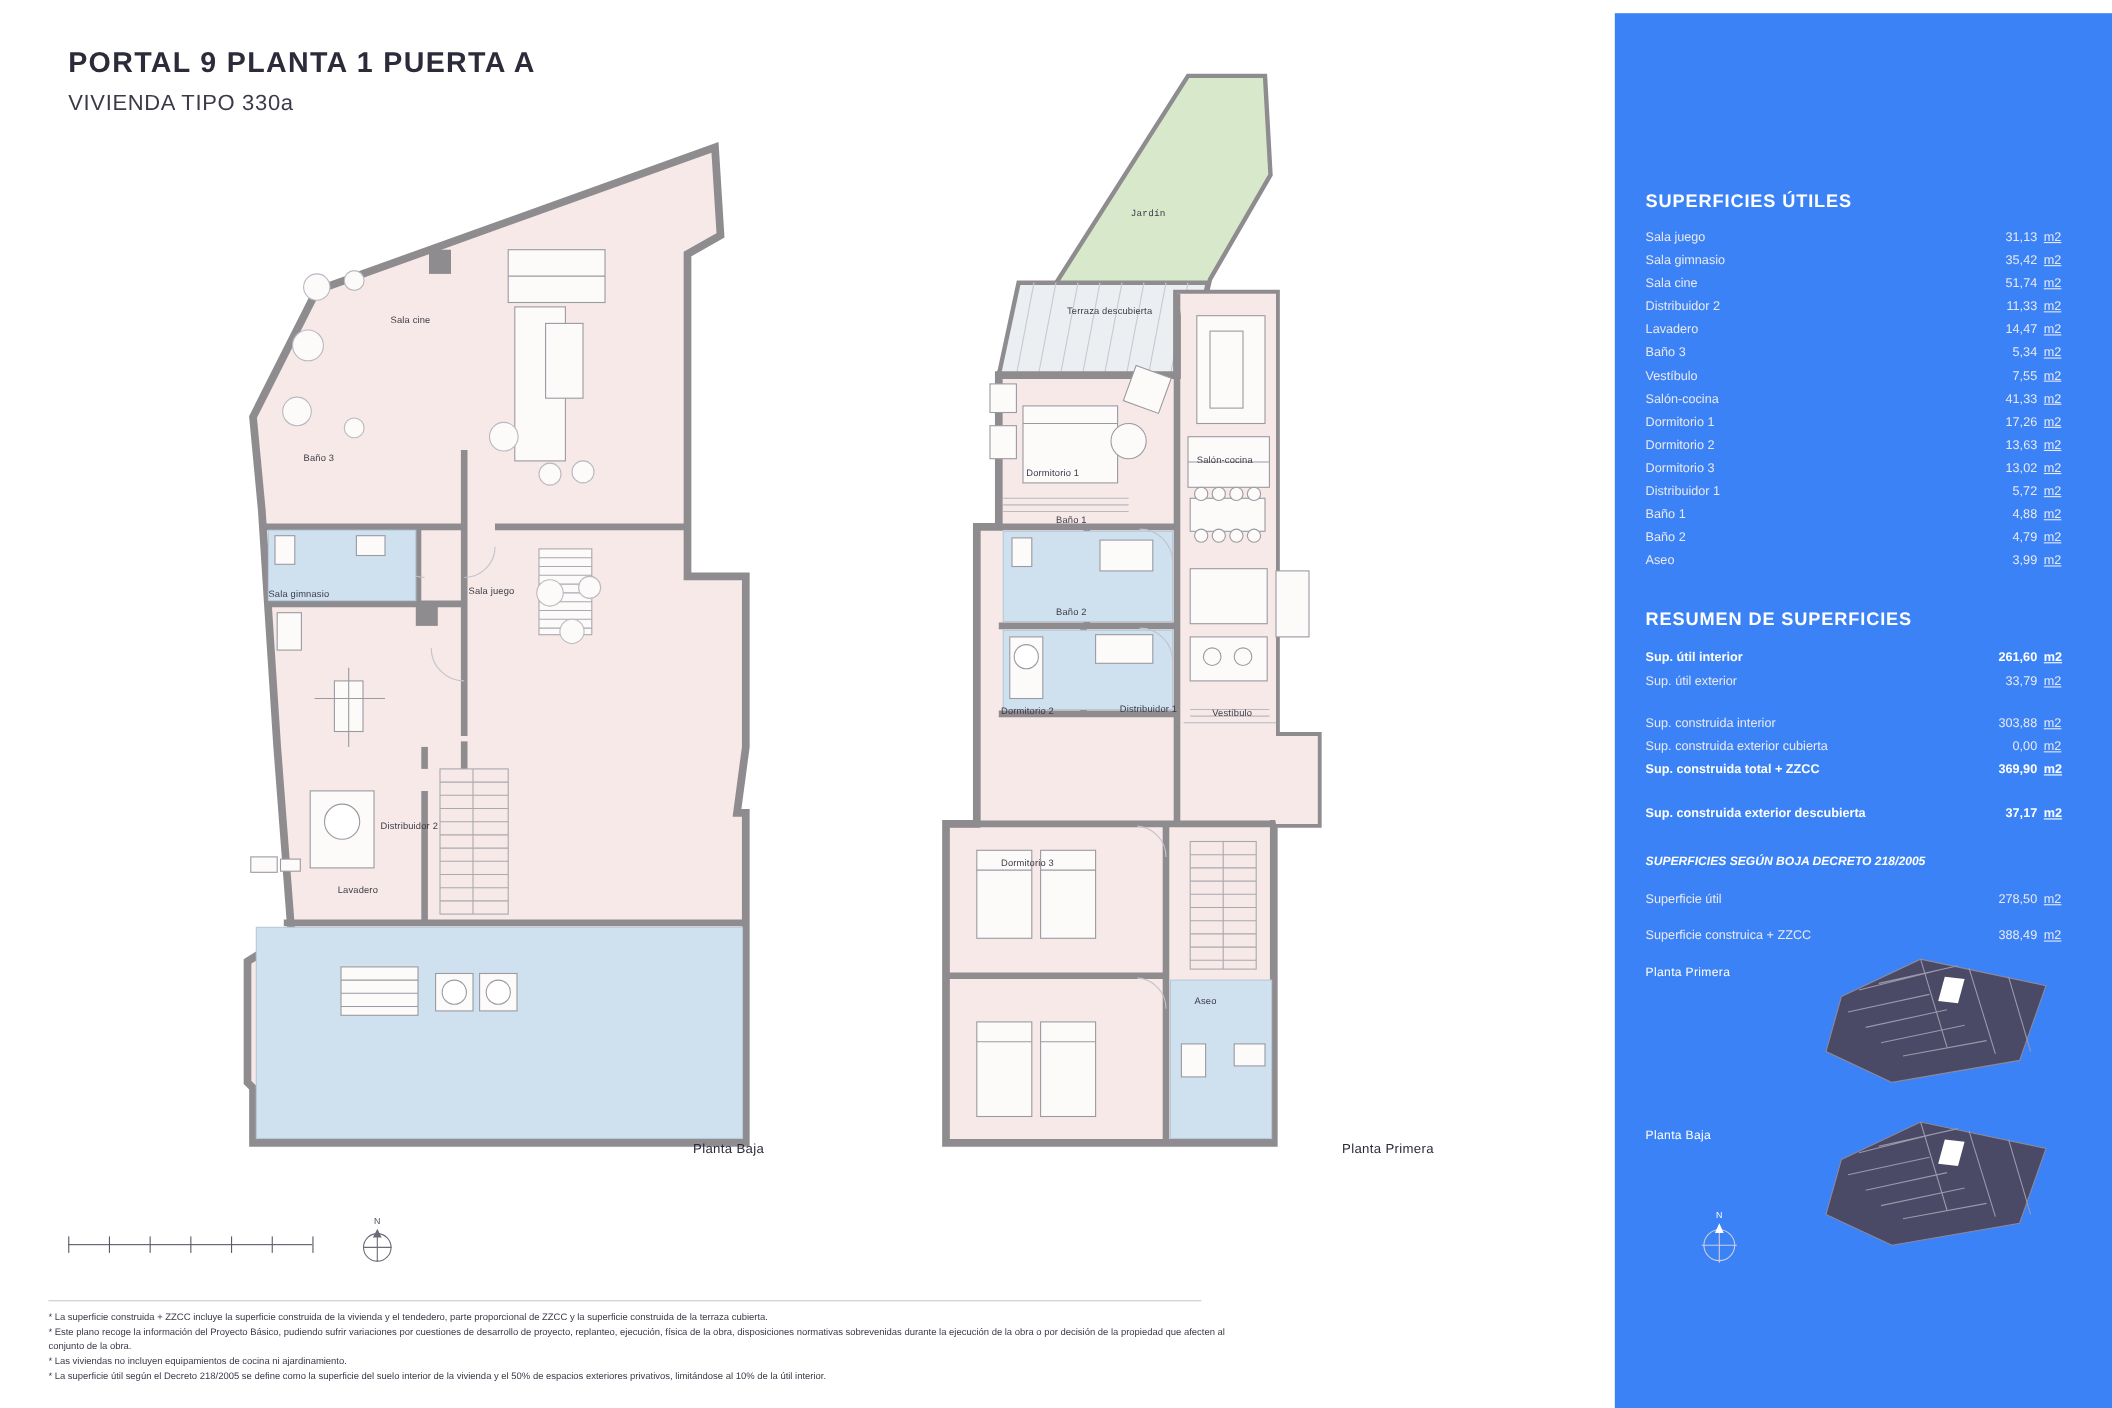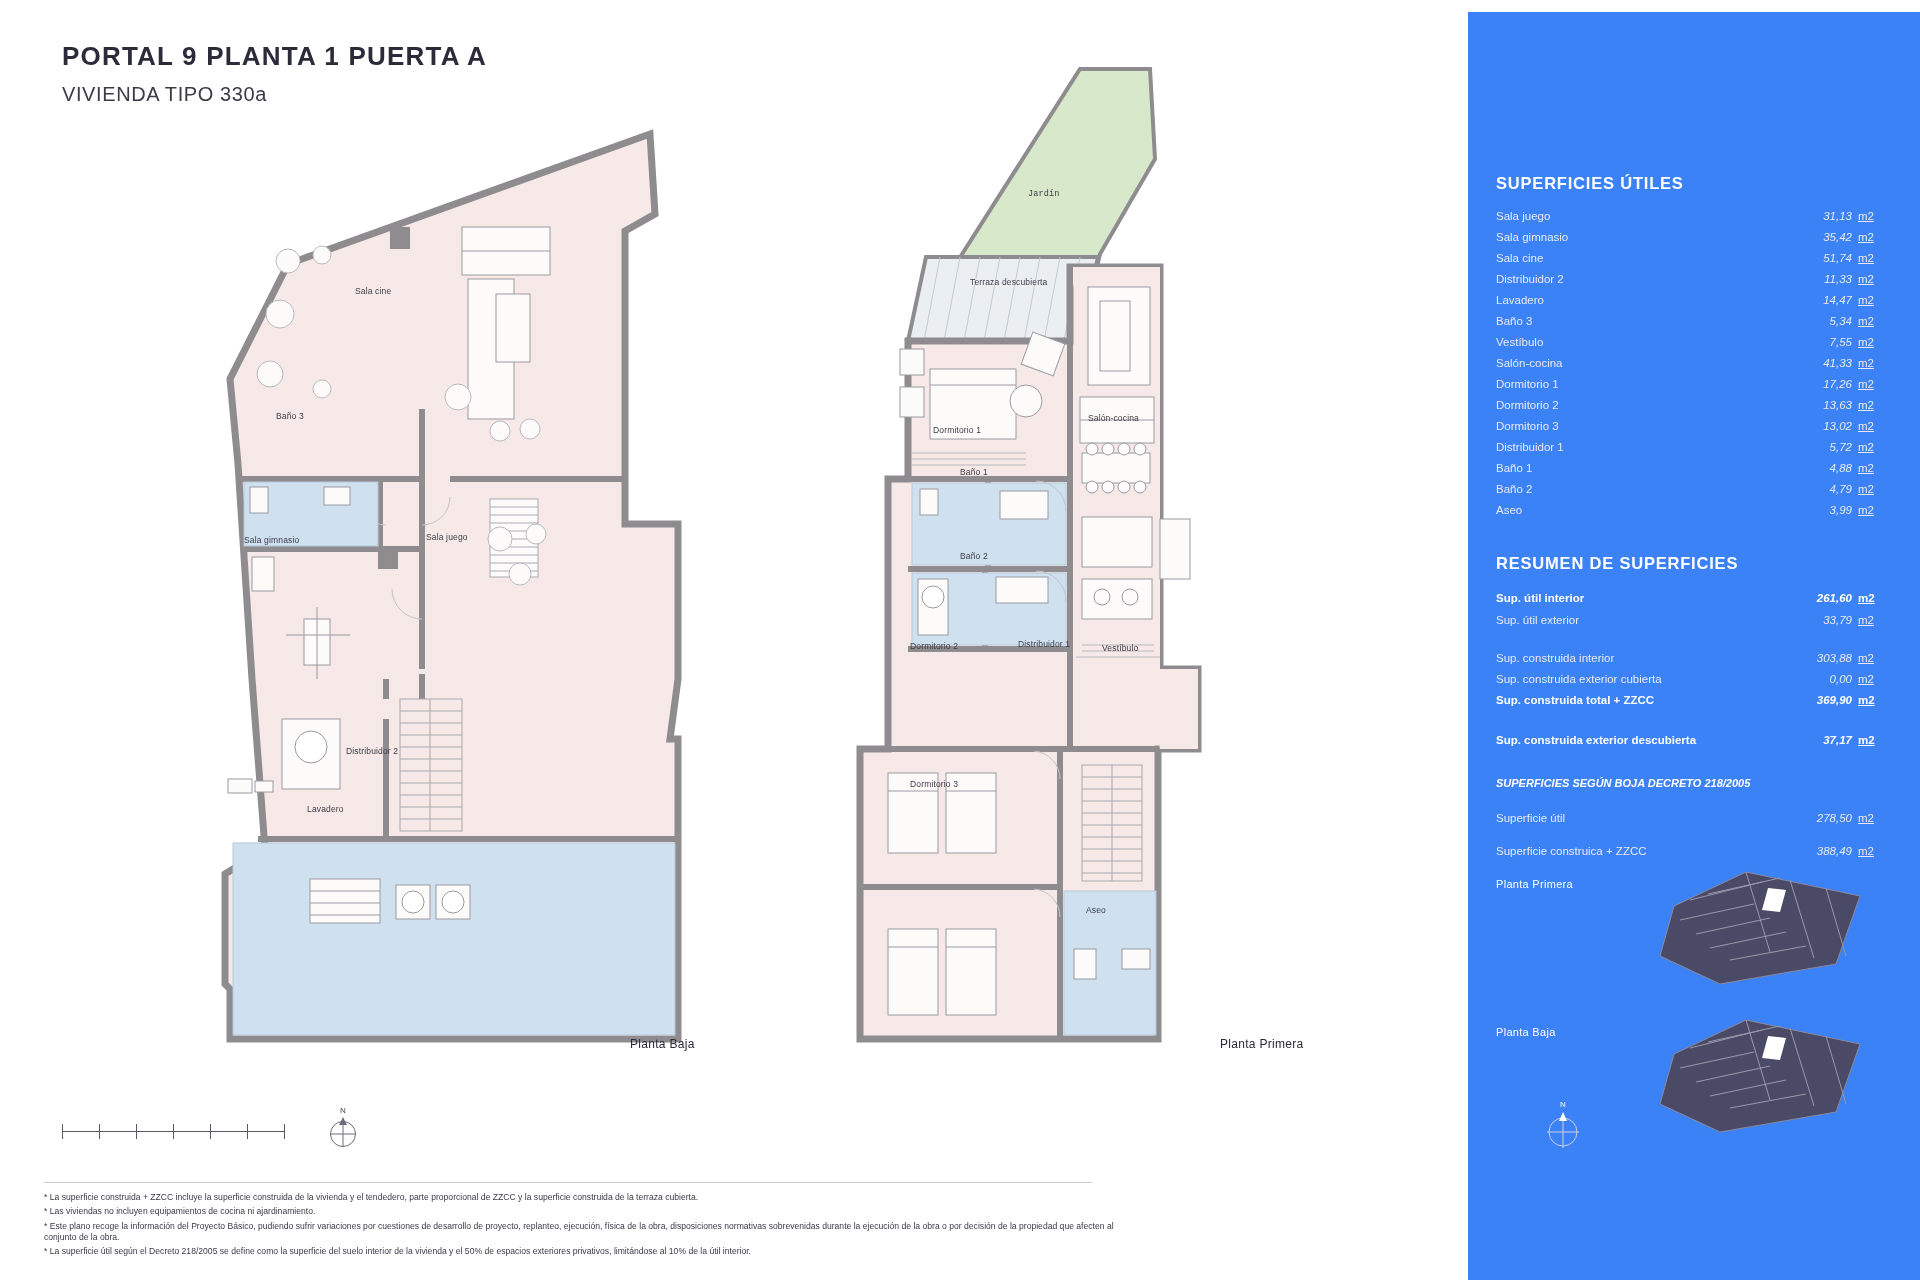--- a/index.html
+++ b/index.html
@@ -66,21 +66,21 @@
   #panel .inner { position:absolute; left:0; top:0; right:0; bottom:0; }
   .pnl-h {
     position:absolute; color:#ffffff; font-weight:bold; letter-spacing:0.8px;
     font-size:16.5px;
   }
   .row {
     position:absolute; left:28px; width:396px; height:20px; color:#e9e9f2;
     font-size:11.5px;
   }
   .row .k { position:absolute; left:0; top:0; white-space:nowrap; }
-  .row .v { position:absolute; right:40px; top:0; white-space:nowrap;font-style:italic; }
+  .row .v { position:absolute; right:40px; top:0; white-space:nowrap; }
   .row .u { position:absolute; right:0; top:0; width:34px; text-align:left; white-space:nowrap;text-decoration:underline; }
   .row.b .k, .row.b .v, .row.b .u { font-weight:bold; color:#ffffff; }
   .row.ital .k { font-style:italic; font-weight:bold; }
 
   .mini-label {
     position:absolute; color:#ffffff; font-size:11px; letter-spacing:0.3px;
   }
   .mini-map { position:absolute; }
   #compass-right { position:absolute; left:1540px; top:1088px; width:46px; height:56px; }
 </style>
@@ -330,22 +330,22 @@
     <svg width="44" height="52" style="position:absolute;left:0;top:0;">
       <path d="M21,16 L21,42" stroke="#6c6c78" stroke-width="1"></path>
       <path d="M8,29 L34,29" stroke="#6c6c78" stroke-width="1"></path>
       <path d="M21,12 L25,20 L17,20 Z" fill="#6c6c78"></path>
     </svg>
   </div>
 
   <div id="notes">
     <div class="sep"></div>
     <p>* La superficie construida + ZZCC incluye la superficie construida de la vivienda y el tendedero, parte proporcional de ZZCC y la superficie construida de la terraza cubierta.</p>
+    <p>* Este plano recoge la información del Proyecto Básico, pudiendo sufrir variaciones por cuestiones de desarrollo de proyecto, replanteo, ejecución, física de la obra, disposiciones normativas sobrevenidas durante la ejecución de la obra o por decisión de la propiedad que afecten al conjunto de la obra.</p>
     <p>* Las viviendas no incluyen equipamientos de cocina ni ajardinamiento.</p>
-    <p>* Este plano recoge la información del Proyecto Básico, pudiendo sufrir variaciones por cuestiones de desarrollo de proyecto, replanteo, ejecución, física de la obra, disposiciones normativas sobrevenidas durante la ejecución de la obra o por decisión de la propiedad que afecten al conjunto de la obra.</p>
     <p>* La superficie útil según el Decreto 218/2005 se define como la superficie del suelo interior de la vivienda y el 50% de espacios exteriores privativos, limitándose al 10% de la útil interior.</p>
   </div>
 </div>
 
 <div id="panel">
   <div class="inner">
 
     <div class="pnl-h" style="left:28px;top:162px;">SUPERFICIES ÚTILES</div>
 
     <div class="row" style="top:198px;">

